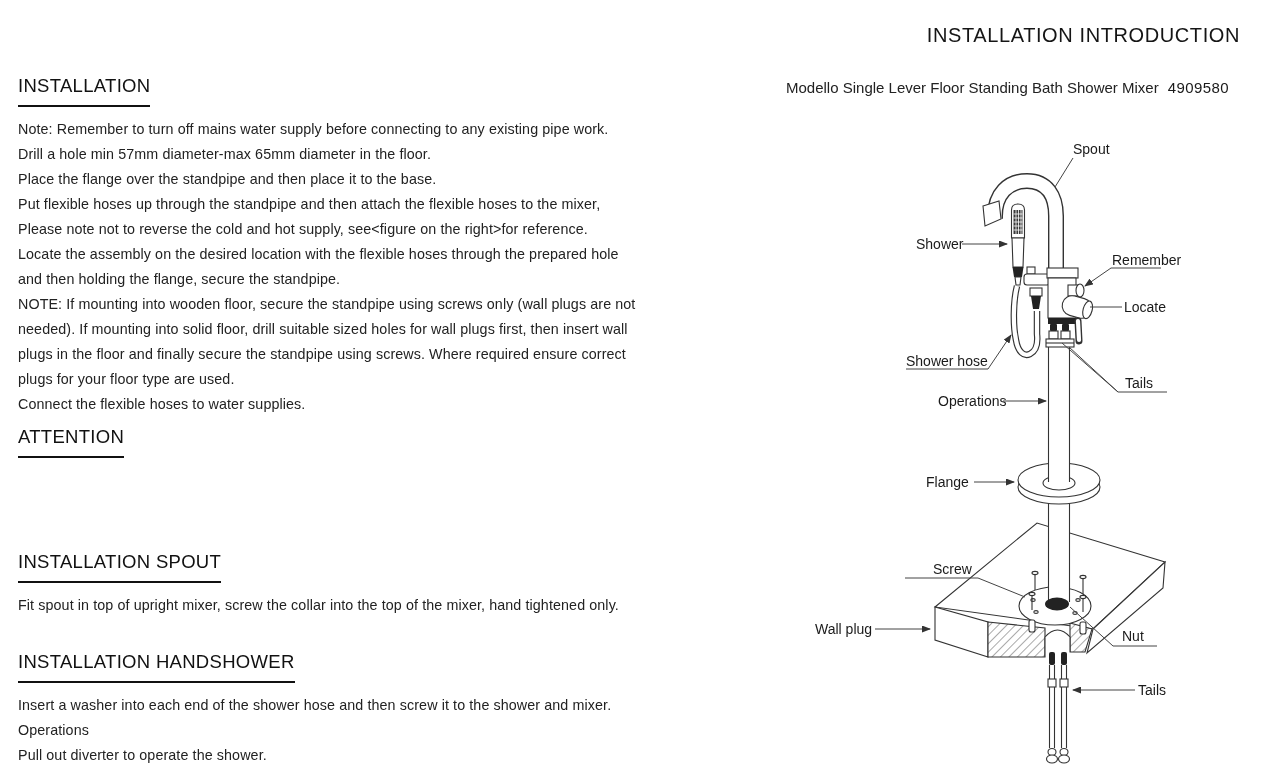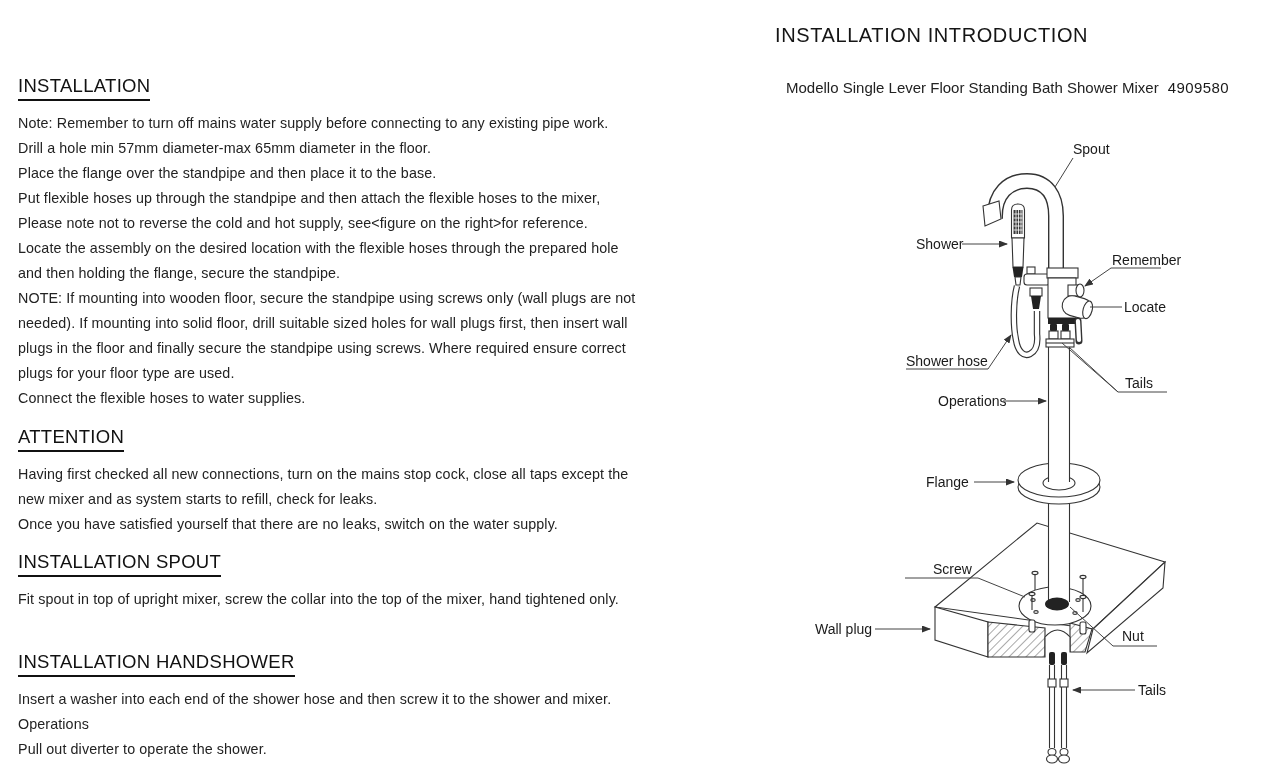--- a/index.html
+++ b/index.html
@@ -1,25 +1,25 @@
 <!DOCTYPE html>
 <html><head>
 <meta charset="utf-8">
 <style>
   html,body{margin:0;padding:0;background:#fff;}
   .page{position:relative;width:1271px;height:779px;background:#ffffff;overflow:hidden;
         font-family:"Liberation Sans",sans-serif;color:#1f1f1f;}
   
   .sec{position:absolute;left:18px;width:680px;}
   .sec h2{margin:0;font-size:18.5px;font-weight:400;letter-spacing:.3px;color:#111;}
-  .sec .hd{display:inline-block;border-bottom:2px solid #111;padding-bottom:2px;}
+  .sec .hd{display:inline-block;border-bottom:2px solid #111;padding-bottom:8px;}
   .bodytext{margin-top:10px;font-size:14.3px;line-height:25px;letter-spacing:.1px;
             color:#222;white-space:pre-line;}
   
-  .title{position:absolute;left:775px;top:24px;width:465px;text-align:left;
+  .title{position:absolute;left:775px;top:24px;width:465px;text-align:right;
          font-size:20px;letter-spacing:.6px;color:#151515;margin:0;font-weight:400;}
   .subtitle{position:absolute;left:765px;top:79px;font-size:15px;color:#222;
             display:flex;gap:9px;align-items:baseline;white-space:nowrap;margin-left:21px;}
   .subtitle .model{letter-spacing:.4px;color:#1a1a1a;}
   
   .diagram{position:absolute;left:780px;top:130px;width:491px;height:649px;text-align:center;}
   .diagram svg{position:absolute;left:0;top:0;}
   .dlabel{position:absolute;font-size:14px;line-height:16px;color:#1a1a1a;white-space:nowrap;}
 </style>
 </head>
@@ -38,23 +38,20 @@
 and then holding the flange, secure the standpipe.
 NOTE: If mounting into wooden floor, secure the standpipe using screws only (wall plugs are not
 needed). If mounting into solid floor, drill suitable sized holes for wall plugs first, then insert wall
 plugs in the floor and finally secure the standpipe using screws. Where required ensure correct
 plugs for your floor type are used.
 Connect the flexible hoses to water supplies.</div>
   </section>
 
   <section class="sec" style="top:426px">
     <h2><span class="hd">ATTENTION</span></h2>
-    <div class="bodytext">Having first checked all new connections, turn on the mains stop cock, close all taps except the
-new mixer and as system starts to refill, check for leaks.
-Once you have satisfied yourself that there are no leaks, switch on the water supply.</div>
   </section>
 
   <section class="sec" style="top:551px">
     <h2><span class="hd">INSTALLATION SPOUT</span></h2>
     <div class="bodytext">Fit spout in top of upright mixer, screw the collar into the top of the mixer, hand tightened only.</div>
   </section>
 
   <section class="sec" style="top:651px">
     <h2><span class="hd">INSTALLATION HANDSHOWER</span></h2>
     <div class="bodytext">Insert a washer into each end of the shower hose and then screw it to the shower and mixer.

